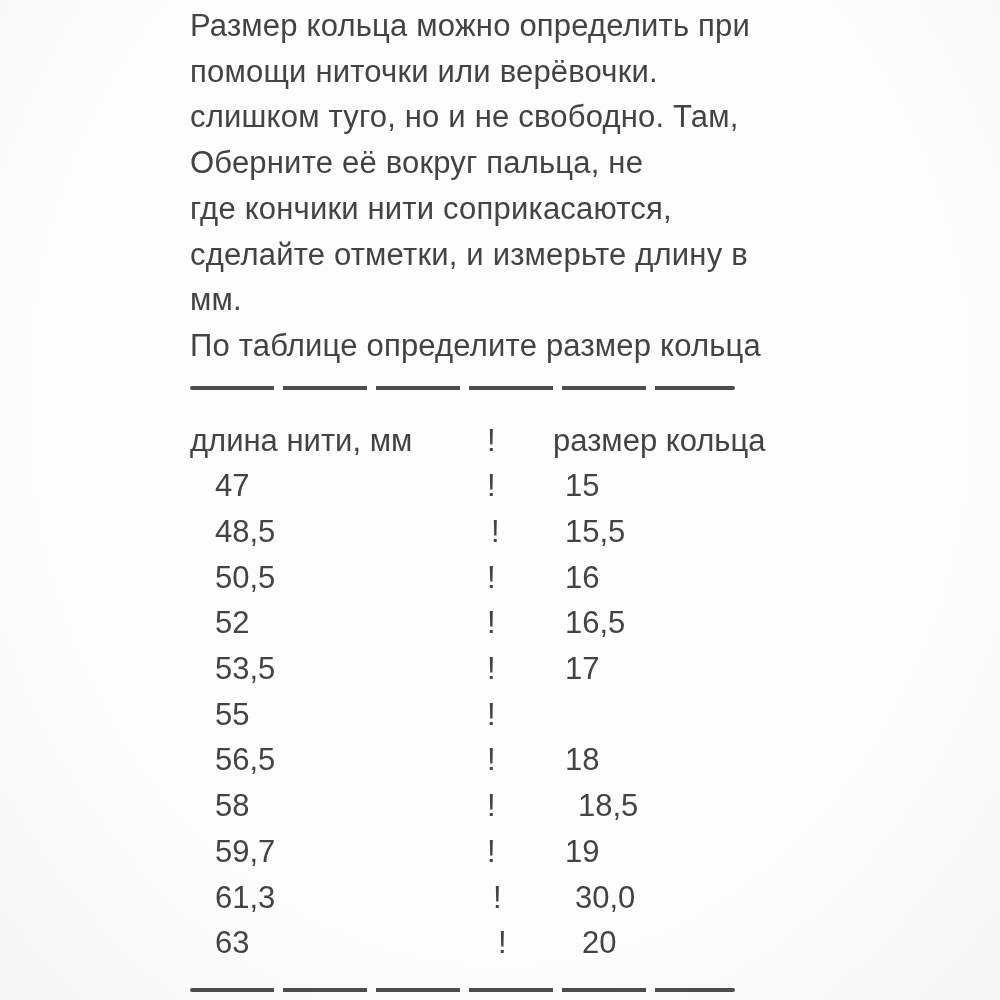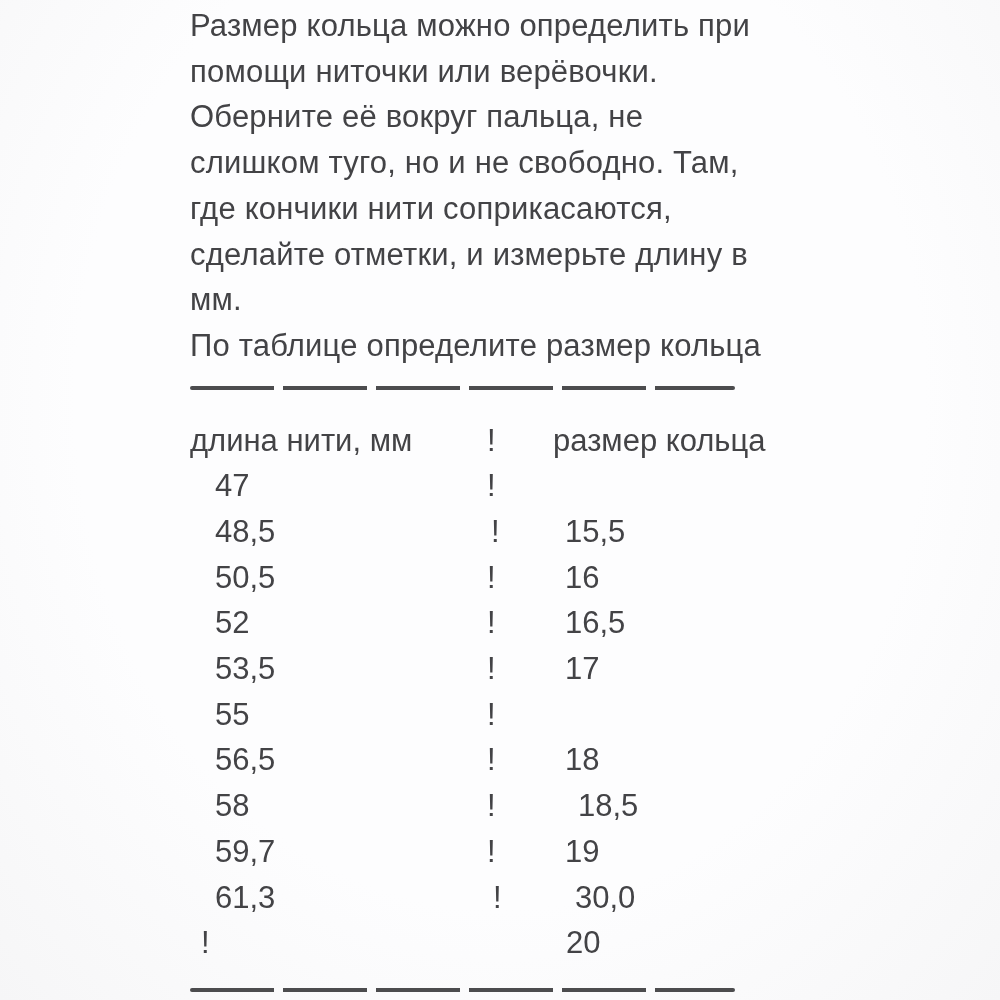--- a/index.html
+++ b/index.html
@@ -54,40 +54,41 @@
 </style>
 </head>
 <body>
 
 <div class="page">
   <div class="content">
 
     <div class="intro" id="intro">
         <div class="line">Размер кольца можно определить при</div>
         <div class="line">помощи ниточки или верёвочки.</div>
+        <div class="line">слишком туго, но и не свободно. Там,</div>
         <div class="line">Оберните её вокруг пальца, не</div>
-        <div class="line">слишком туго, но и не свободно. Там,</div>
         <div class="line">где кончики нити соприкасаются,</div>
         <div class="line">сделайте отметки, и измерьте длину в</div>
         <div class="line">мм.</div>
         <div class="line">По таблице определите размер кольца</div>
       </div>
 
     <div class="divider top"></div>
 
     <div class="ring-table">
       <div class="trow thead">
         <span class="c1">длина нити, мм</span>
         <span class="sep">!</span>
         <span class="c2">размер кольца</span>
       </div>
       <div class="rows" id="rows">
           <div class="trow">
             <span class="c1">47</span>
             <span class="sep">!</span>
+            <span class="c2">15</span>
           </div>
           <div class="trow">
             <span class="c1">48,5</span>
             <span class="sep">!</span>
             <span class="c2">15,5</span>
           </div>
           <div class="trow">
             <span class="c1">50,5</span>
             <span class="sep">!</span>
             <span class="c2">16</span>
@@ -120,20 +121,21 @@
             <span class="c1">59,7</span>
             <span class="sep">!</span>
             <span class="c2">19</span>
           </div>
           <div class="trow">
             <span class="c1">61,3</span>
             <span class="sep">!</span>
             <span class="c2">30,0</span>
           </div>
           <div class="trow">
+            <span class="c1">63</span>
             <span class="sep">!</span>
             <span class="c2">20</span>
           </div>
         </div>
     </div>
 
     <div class="divider bottom"></div>
 
   </div>
 </div>

